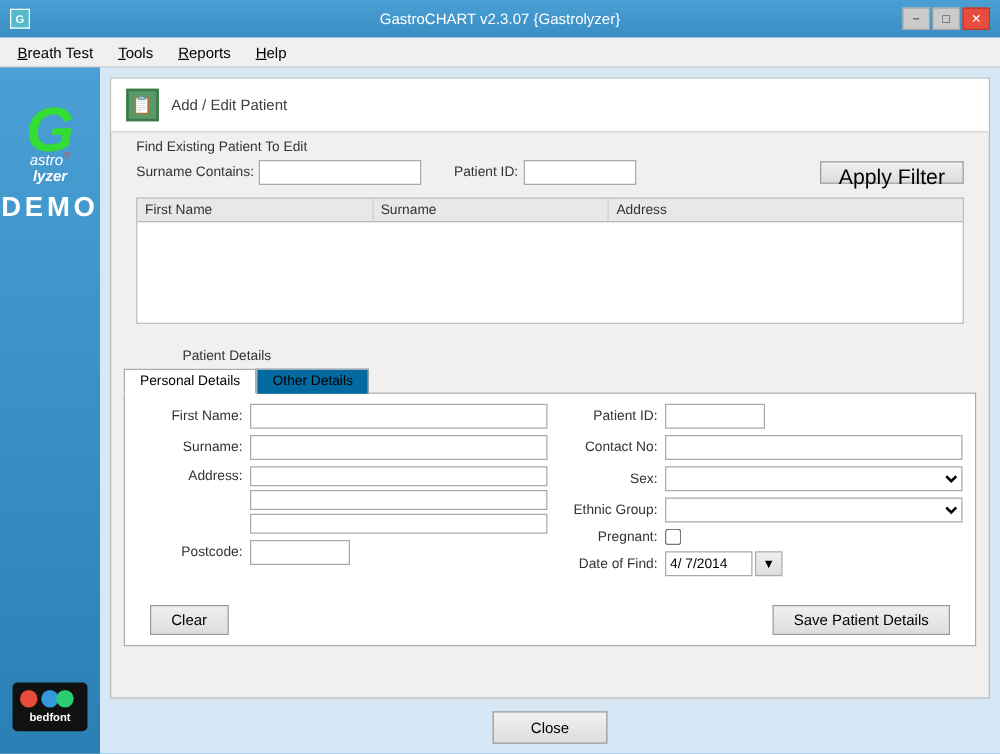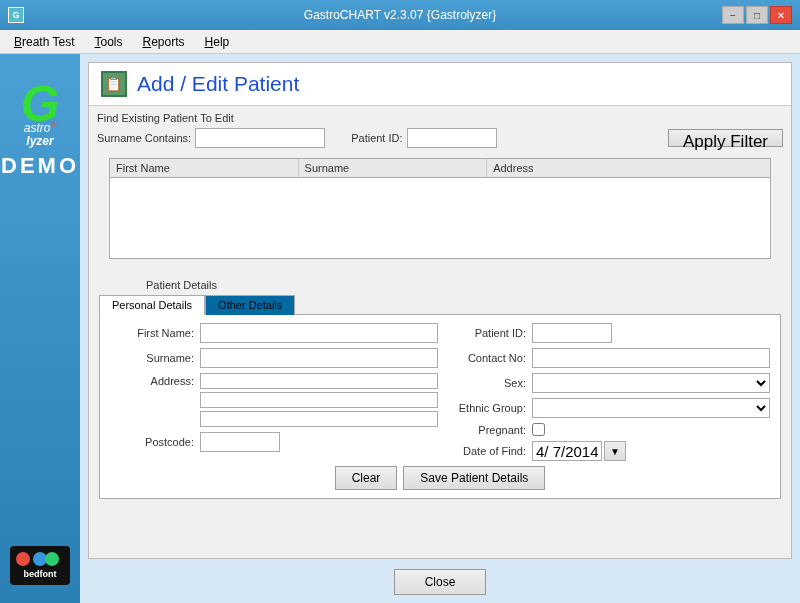--- a/index.html
+++ b/index.html
@@ -140,28 +140,28 @@
     }
     .header-icon {
       width: 24px;
       height: 24px;
       background: #5a9;
       border: 2px solid #3a7;
       display: flex; align-items: center; justify-content: center;
       font-size: 12px; color: white;
     }
     .header-title {
-      font-size: 21px;
+      font-size: 12px;
       font-weight: normal;
-      color: #1d4ed8;
+      color: #404040;
     }
 
     
     .find-section {
-      padding: 6px 8px;
+      padding: 6px 20px;
     }
     .find-label {
       font-size: 11px;
       color: #333;
       margin-bottom: 4px;
     }
     .find-row {
       display: flex;
       align-items: center;
       gap: 10px;
@@ -304,40 +304,40 @@
     
     .dob-field {
       display: flex;
       align-items: center;
       gap: 2px;
     }
     .dob-input {
       border: 1px solid #aaa;
       background: white;
       height: 20px;
-      font-size: 15px;
+      font-size: 11px;
       padding: 1px 3px;
       width: 70px;
     }
     .dob-calendar-btn {
       border: 1px solid #aaa;
       background: linear-gradient(to bottom, #f0f0f0, #ddd);
       height: 20px;
       width: 22px;
       cursor: pointer;
       display: flex; align-items: center; justify-content: center;
       font-size: 10px;
     }
 
     
     .bottom-buttons {
       display: flex;
-      justify-content: center;
+      justify-content: space-between;
       gap: 6px;
-      margin-top: 5px;
+      margin-top: 23px;
       padding: 0 10px;
     }
     .bottom-btn {
       background: linear-gradient(to bottom, #f0f0f0, #ddd);
       border: 1px solid #999;
       padding: 4px 16px;
       font-size: 12px;
       cursor: pointer;
     }
 

